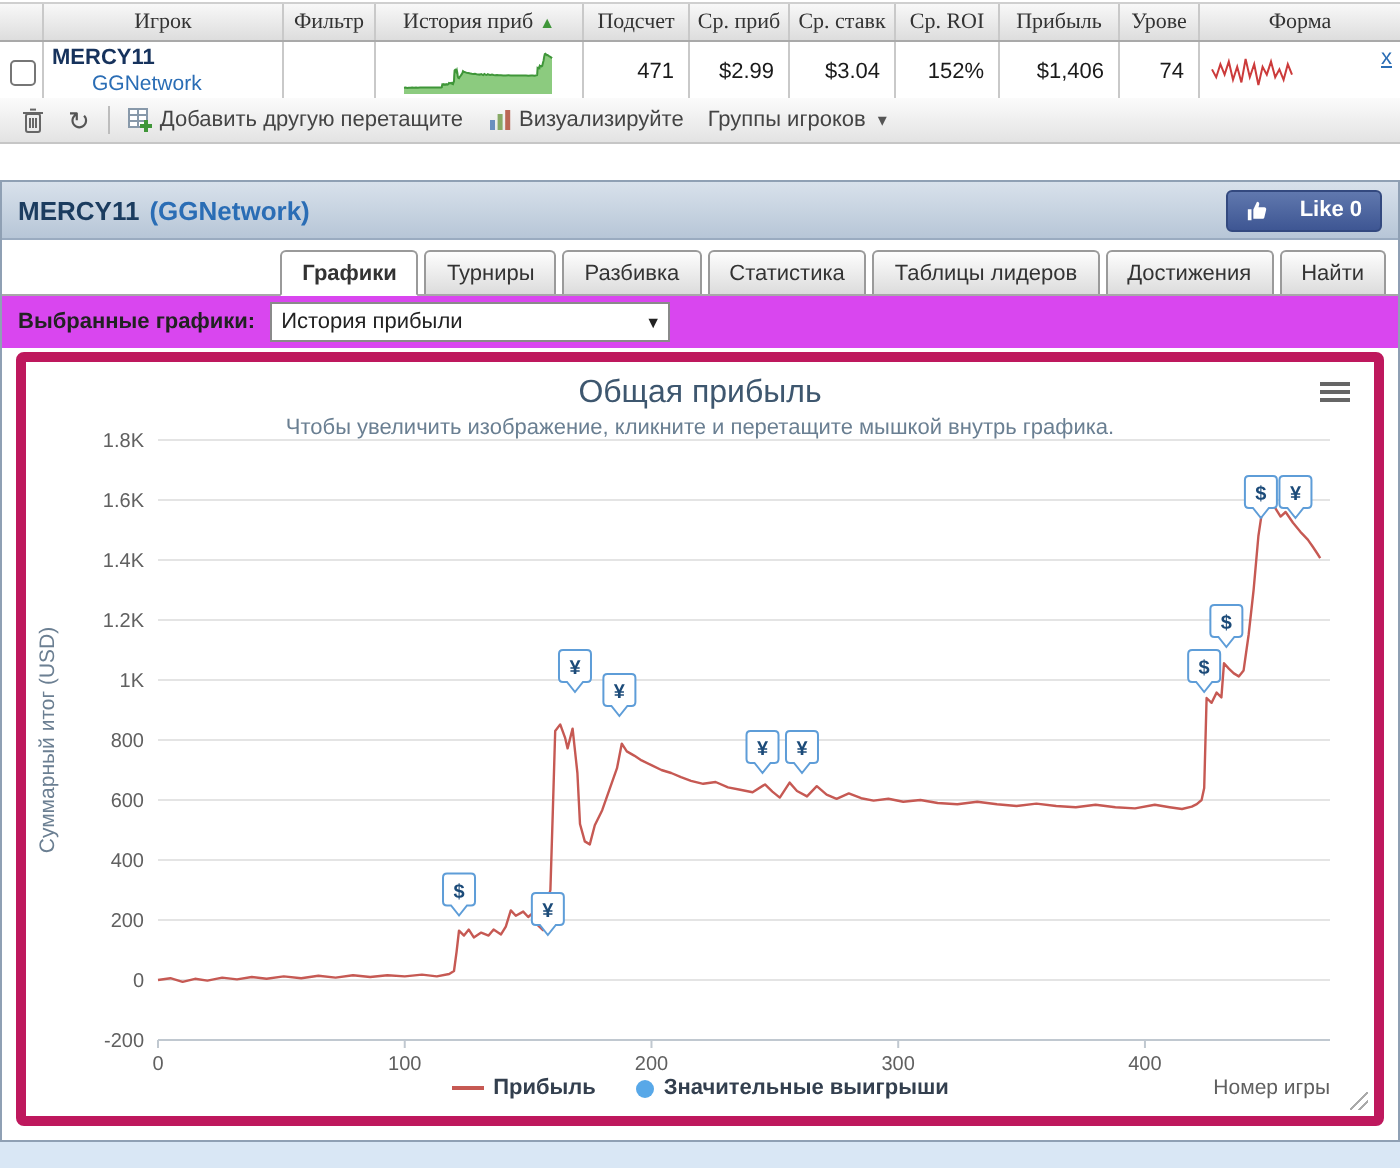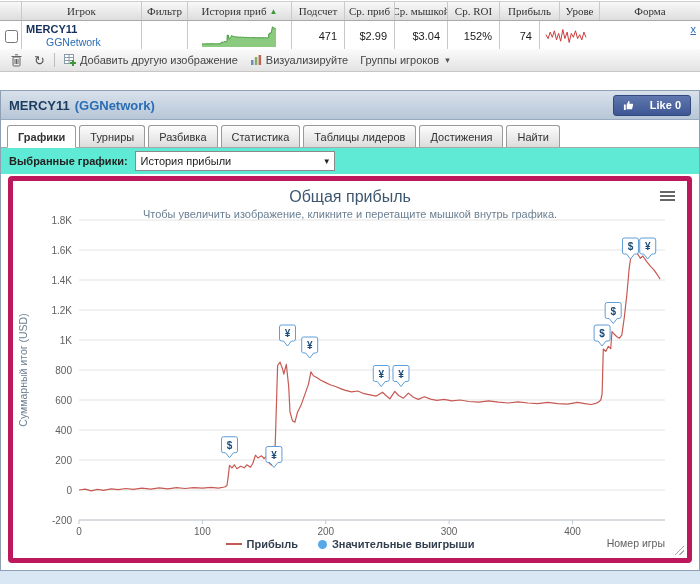--- a/index.html
+++ b/index.html
@@ -38,25 +38,25 @@
   .glyph{font-size:13px;color:#555;line-height:1;}
   .caret{font-size:9px;color:#555;margin-left:2px;}
 
   
   .panel{position:absolute;top:90px;left:0;width:700px;height:481px;box-sizing:border-box;border:1px solid #8fa0b4;background:#fff;overflow:hidden;}
   .panel-hd{height:28px;background:linear-gradient(#d8e1eb,#b7c6d7);border-bottom:1px solid #9aabc0;display:flex;align-items:center;padding:0 8px;}
   .p-name{font-weight:bold;font-size:13px;color:#1b3c5f;margin-right:5px;}
   .p-net{font-weight:bold;font-size:13px;color:#2a6db5;}
   .like-btn{margin-left:auto;display:inline-flex;align-items:center;gap:16px;height:19px;padding:0 9px;background:linear-gradient(#6078ae,#3e5693);border:1px solid #33497f;border-radius:3px;color:#fff;font-weight:bold;font-size:11px;cursor:pointer;}
 
-  .tabs{display:flex;gap:3px;padding:5px 6px 0 6px;height:22px;border-bottom:1px solid #a8a8a8;background:#fff;}
+  .tabs{display:flex;gap:3px;padding:5px 6px 0 6px;height:22px;border-bottom:1px solid #a8a8a8;background:#fff;justify-content:flex-end;}
   .tab{display:inline-flex;align-items:center;padding:0 10px;font-size:11px;color:#333;background:linear-gradient(#fdfdfd,#dcdcdc);border:1px solid #9a9a9a;border-bottom:none;border-radius:3px 3px 0 0;cursor:pointer;position:relative;}
   .tab.active{background:#fff;font-weight:bold;z-index:2;margin-bottom:-1px;border-bottom:1px solid #fff;}
 
-  .selrow{display:flex;align-items:center;gap:7px;padding:6px 8px;font-size:11px;color:#222;background:#5eead4;height:14px;}
+  .selrow{display:flex;align-items:center;gap:7px;padding:6px 8px;font-size:11px;color:#222;background:#d946ef;height:14px;}
   .sel-label{font-weight:bold;}
   .select{display:inline-flex;align-items:center;justify-content:space-between;width:190px;height:18px;border:1px solid #8a8a8a;background:#fff;padding:0 3px 0 5px;font-size:11px;cursor:pointer;}
   .sel-arrow{font-size:8px;color:#222;}
 
   
   .chartbox{position:relative;margin:2px 7px 0 7px;height:387px;border:5px solid #be185d;border-radius:4px;background:#fff;box-sizing:border-box;}
   .c-title{text-align:center;padding-top:7px;font-size:16px;color:#3e576f;}
   .c-sub{text-align:center;font-size:11px;color:#6a7f92;margin-top:2px;}
   .burger{position:absolute;top:10px;right:12px;width:15px;cursor:pointer;}
   .burger i{display:block;height:2px;background:#666;margin:0 0 2px 0;}
@@ -85,21 +85,21 @@
     <div class="rt-head">
       <div class="c w-cb"></div>
       <div class="c w-player">Игрок</div>
       <div class="c w-filter">Фильтр</div>
       <div class="c w-hist">
         <span>История приб</span>
         <span class="sortarrow">▲</span>
       </div>
       <div class="c w-count">Подсчет</div>
       <div class="c w-avgp">Ср. приб</div>
-      <div class="c w-avgst">Ср. мышкой</div>
+      <div class="c w-avgst">Ср. ставк</div>
       <div class="c w-roi">Ср. ROI</div>
       <div class="c w-profit">Прибыль</div>
       <div class="c w-level">Урове</div>
       <div class="c w-form">Форма</div>
     </div>
     <div class="rt-row">
       <div class="c w-cb">
         <input type="checkbox" style="">
       </div>
       <div class="c w-player playercell">
@@ -110,20 +110,21 @@
       <div class="c w-hist">
         <svg id="spark-svg" width="78" height="24">
             <polygon points="1,23 1.0,19.9 1.8,19.8 2.6,20.0 3.4,19.9 4.1,19.9 5.1,19.8 6.0,19.9 7.0,19.8 7.9,19.9 9.0,19.8 10.1,19.8 11.2,19.7 12.3,19.8 13.4,19.7 14.5,19.8 15.6,19.7 16.7,19.8 17.8,19.7 18.8,19.8 19.5,19.7 19.9,19.6 20.0,18.9 20.2,18.2 20.5,18.3 20.8,18.1 21.1,18.4 21.6,18.2 22.1,18.3 22.4,18.1 22.8,18.3 23.2,18.0 23.5,17.5 23.8,17.6 24.3,17.5 24.6,17.7 24.9,17.5 25.2,18.0 25.5,18.1 25.7,17.4 26.0,16.7 26.1,14.0 26.3,11.2 26.6,10.9 26.9,11.4 27.1,11.8 27.4,11.1 27.7,12.6 27.9,14.4 28.2,15.0 28.5,15.1 28.8,14.5 29.3,13.9 29.8,13.2 30.2,12.5 30.5,11.6 30.9,11.9 31.3,12.0 31.8,12.2 32.4,12.4 33.1,12.5 33.7,12.6 34.3,12.8 34.9,12.9 35.7,13.0 36.5,12.9 37.3,13.1 38.1,13.2 38.9,13.3 39.6,13.0 40.1,13.3 40.6,13.5 41.2,13.0 41.7,13.3 42.3,13.5 42.9,13.1 43.6,13.4 44.2,13.5 45.0,13.3 45.8,13.5 46.6,13.6 47.5,13.5 48.4,13.6 49.5,13.6 50.6,13.7 51.9,13.7 53.2,13.6 54.4,13.7 55.7,13.8 56.9,13.7 58.2,13.8 59.4,13.8 60.7,13.7 62.0,13.8 63.2,13.9 64.5,13.7 65.4,13.8 66.2,13.9 66.8,13.8 67.1,13.7 67.5,13.6 67.6,13.2 67.8,10.0 68.1,10.2 68.4,9.8 68.7,10.0 68.9,8.8 69.2,9.0 69.5,9.1 69.8,9.2 70.1,9.0 70.4,7.8 70.8,6.2 71.1,4.3 71.4,3.1 71.7,2.9 72.0,3.2 72.5,3.6 72.8,3.5 73.3,3.9 73.7,4.2 74.2,4.4 74.5,4.7 74.8,4.9 75.0,5.1 75,23" fill="#8ccb7f" stroke="none"></polygon>
             <polyline points="1.0,19.9 1.8,19.8 2.6,20.0 3.4,19.9 4.1,19.9 5.1,19.8 6.0,19.9 7.0,19.8 7.9,19.9 9.0,19.8 10.1,19.8 11.2,19.7 12.3,19.8 13.4,19.7 14.5,19.8 15.6,19.7 16.7,19.8 17.8,19.7 18.8,19.8 19.5,19.7 19.9,19.6 20.0,18.9 20.2,18.2 20.5,18.3 20.8,18.1 21.1,18.4 21.6,18.2 22.1,18.3 22.4,18.1 22.8,18.3 23.2,18.0 23.5,17.5 23.8,17.6 24.3,17.5 24.6,17.7 24.9,17.5 25.2,18.0 25.5,18.1 25.7,17.4 26.0,16.7 26.1,14.0 26.3,11.2 26.6,10.9 26.9,11.4 27.1,11.8 27.4,11.1 27.7,12.6 27.9,14.4 28.2,15.0 28.5,15.1 28.8,14.5 29.3,13.9 29.8,13.2 30.2,12.5 30.5,11.6 30.9,11.9 31.3,12.0 31.8,12.2 32.4,12.4 33.1,12.5 33.7,12.6 34.3,12.8 34.9,12.9 35.7,13.0 36.5,12.9 37.3,13.1 38.1,13.2 38.9,13.3 39.6,13.0 40.1,13.3 40.6,13.5 41.2,13.0 41.7,13.3 42.3,13.5 42.9,13.1 43.6,13.4 44.2,13.5 45.0,13.3 45.8,13.5 46.6,13.6 47.5,13.5 48.4,13.6 49.5,13.6 50.6,13.7 51.9,13.7 53.2,13.6 54.4,13.7 55.7,13.8 56.9,13.7 58.2,13.8 59.4,13.8 60.7,13.7 62.0,13.8 63.2,13.9 64.5,13.7 65.4,13.8 66.2,13.9 66.8,13.8 67.1,13.7 67.5,13.6 67.6,13.2 67.8,10.0 68.1,10.2 68.4,9.8 68.7,10.0 68.9,8.8 69.2,9.0 69.5,9.1 69.8,9.2 70.1,9.0 70.4,7.8 70.8,6.2 71.1,4.3 71.4,3.1 71.7,2.9 72.0,3.2 72.5,3.6 72.8,3.5 73.3,3.9 73.7,4.2 74.2,4.4 74.5,4.7 74.8,4.9 75.0,5.1" fill="none" stroke="#3f9639" stroke-width="1"></polyline>
           </svg>
       </div>
       <div class="c w-count num">471</div>
       <div class="c w-avgp num">$2.99</div>
       <div class="c w-avgst num">$3.04</div>
       <div class="c w-roi num">152%</div>
+      <div class="c w-profit num">$1,406</div>
       <div class="c w-level num">74</div>
       <div class="c w-form formcell">
         <svg id="form-svg" width="44" height="18">
             <polyline points="2.0,7.7 4.1,11.6 6.2,5.1 8.3,10.3 10.4,3.8 12.5,12.9 14.6,6.4 16.7,14.2 18.8,2.5 20.9,11.6 23.1,5.1 25.2,15.5 27.3,6.4 29.4,10.3 31.5,3.8 33.6,11.6 35.7,7.7 37.8,12.9 39.9,5.1 42.0,10.3" fill="none" stroke="#cc3b3b" stroke-width="1"></polyline>
           </svg>
         <span class="xlink">x</span>
       </div>
     </div>
   </div>
 
@@ -144,21 +145,21 @@
     <span class="sep"></span>
     <span class="tbtn">
       <svg width="12" height="12" viewBox="0 0 12 12">
         <rect x="0.5" y="0.5" width="9" height="9" fill="#fff" stroke="#8899aa"></rect>
         <line x1="0.5" y1="3.5" x2="9.5" y2="3.5" stroke="#8899aa"></line>
         <line x1="0.5" y1="6.5" x2="9.5" y2="6.5" stroke="#8899aa"></line>
         <line x1="5" y1="0.5" x2="5" y2="9.5" stroke="#8899aa"></line>
         <line x1="9" y1="6" x2="9" y2="12" stroke="#3f9639" stroke-width="2"></line>
         <line x1="6" y1="9" x2="12" y2="9" stroke="#3f9639" stroke-width="2"></line>
       </svg>
-      <span>Добавить другую изображение</span>
+      <span>Добавить другую перетащите</span>
     </span>
     <span class="tbtn">
       <svg width="12" height="12" viewBox="0 0 12 12">
         <rect x="1" y="6" width="2.5" height="5" fill="#6a8fbf"></rect>
         <rect x="4.8" y="3" width="2.5" height="8" fill="#88aa66"></rect>
         <rect x="8.6" y="1" width="2.5" height="10" fill="#bb6655"></rect>
       </svg>
       <span>Визуализируйте</span>
     </span>
     <span class="tbtn">

